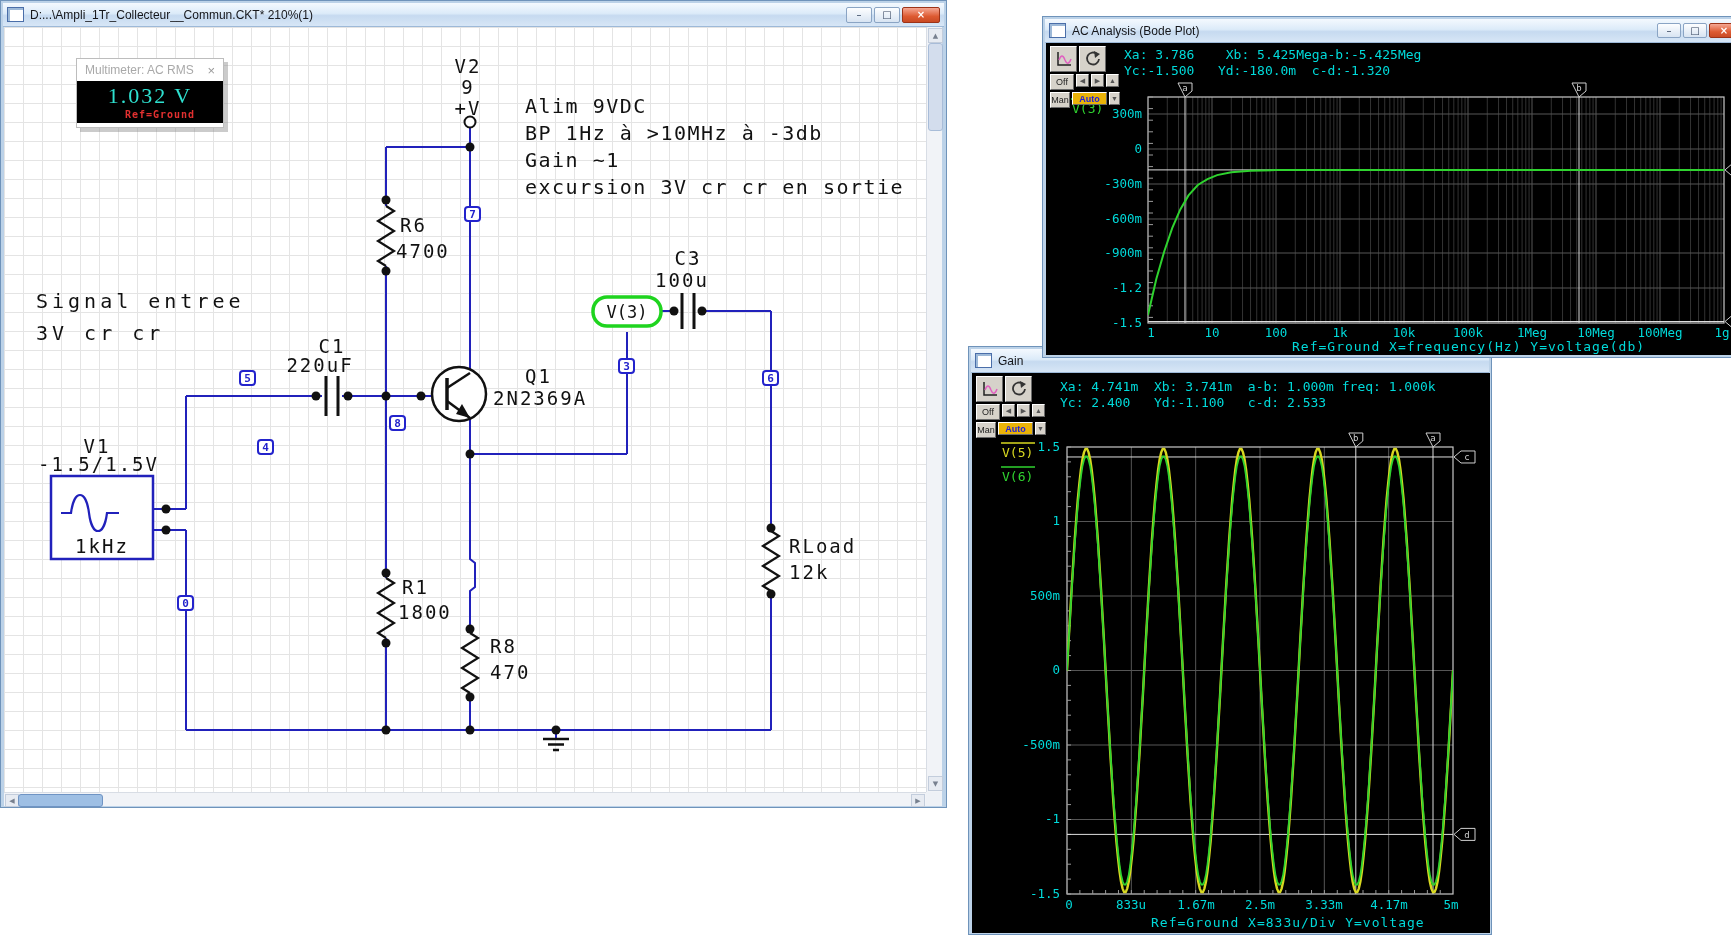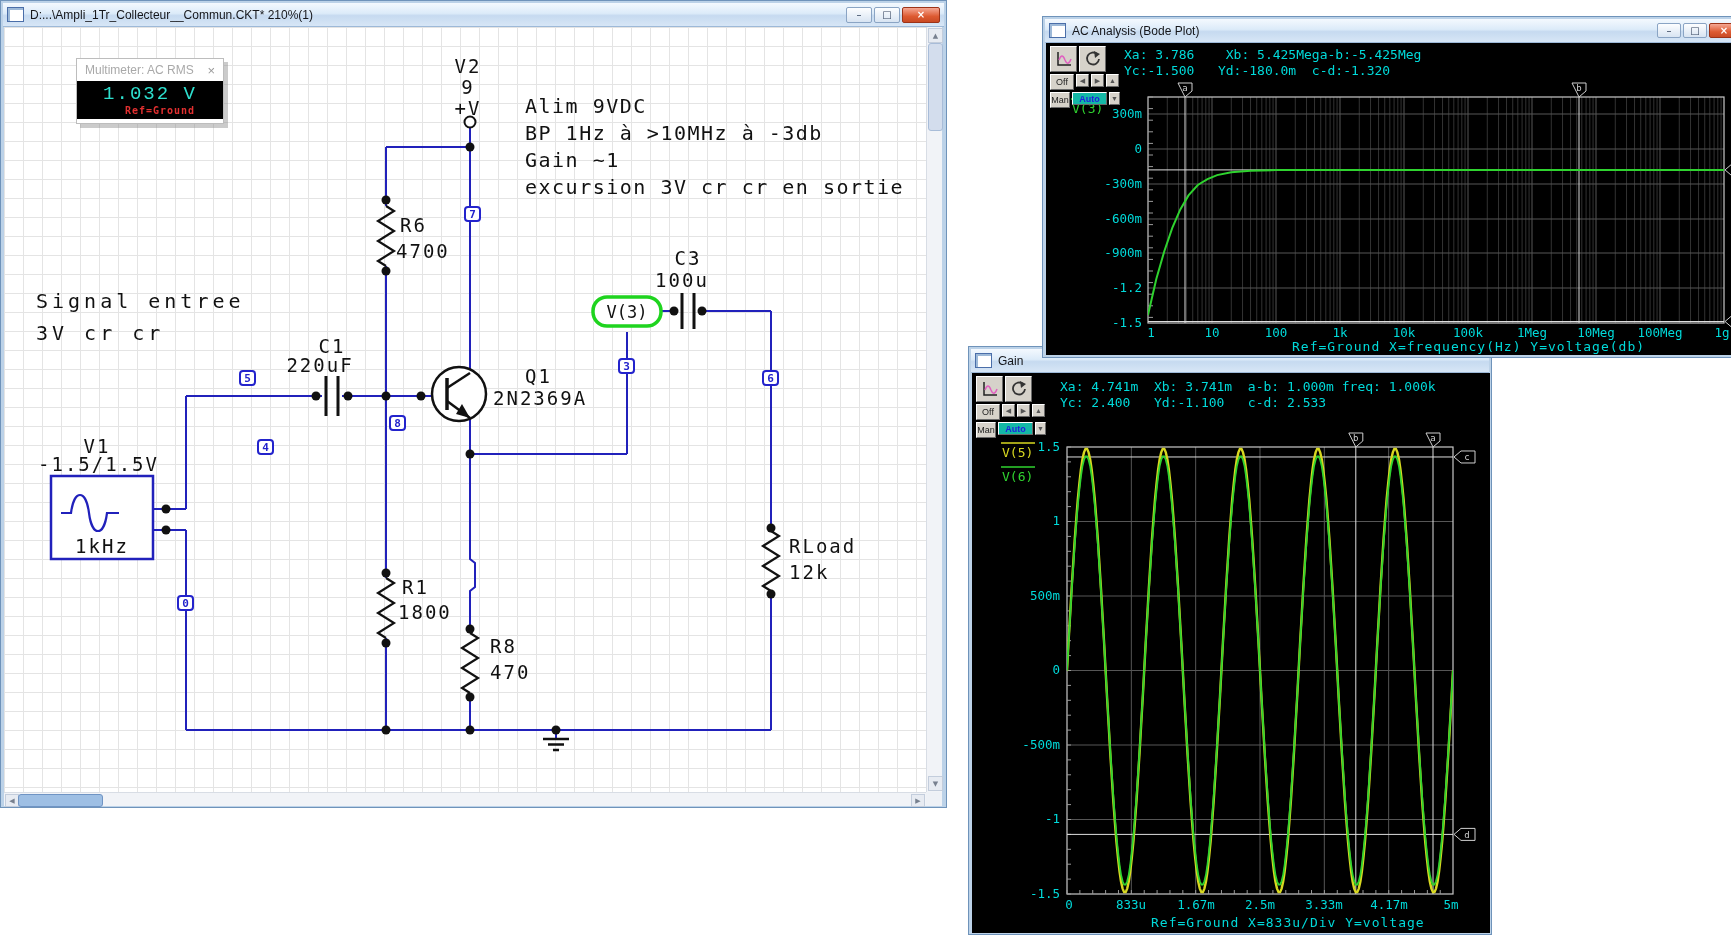--- a/index.html
+++ b/index.html
@@ -37,34 +37,34 @@
   .thumb-v{position:absolute;left:1px;top:16px;width:13px;height:86px;background:#d3dded;border:1px solid #a8bcd8;border-radius:3px;}
   .thumb-h{position:absolute;left:14px;top:1px;width:83px;height:11px;background:#9ebfe4;border:1px solid #6f94c4;border-radius:3px;}
   .corner{position:absolute;left:925px;top:791px;width:16px;height:14px;background:#eef1f6;}
 
   
   .multimeter{position:absolute;width:146px;border:1px solid #bdbdbd;background:#fff;box-shadow:4px 4px 0 rgba(140,140,140,.45);}
   .mm-title{height:22px;display:flex;align-items:center;padding:0 8px;background:#fff;}
   .mm-title .mtxt{flex:1;color:#a9a9a9;font-size:12px;}
   .mm-title .mclose{color:#9a9a9a;font-size:13px;line-height:13px;cursor:default;}
   .mm-body{background:#000;margin:0 0 4px 0;padding:2px 0 3px 0;text-align:center;}
-  .mm-value{color:#2ee0cf;font-family:Liberation Mono, monospace;font-size:19px;letter-spacing:2px;}
+  .mm-value{color:#2ee0cf;font-family:Liberation Serif, serif;font-size:22px;letter-spacing:2px;}
   .mm-ref{color:#e23030;font-family:"DejaVu Sans Mono",monospace;font-weight:bold;font-size:10px;letter-spacing:1px;padding-left:20px;}
 
   
   .plotwin .content{position:absolute;left:3px;top:26px;background:#000;overflow:hidden;}
   .readout{position:absolute;color:#00dada;font-family:"DejaVu Sans Mono",monospace;font-size:13px;white-space:pre;}
   .tbcluster{position:absolute;left:4px;top:3px;width:70px;}
   .tbrow{display:flex;gap:2px;margin-bottom:2px;}
   .tbbtn{background:#d6d2ca;border:1px solid;border-color:#ffffff #6a6a6a #6a6a6a #ffffff;padding:0;
     font-size:9px;color:#222;font-family:"Liberation Sans",sans-serif;display:flex;align-items:center;justify-content:center;}
   .tbbtn.big{width:27px;height:26px;}
   .tbbtn.sm{width:13px;height:13px;font-size:7px;color:#555;}
   .tbbtn.wide{width:24px;height:16px;}
-  .tbbtn.auto{width:43px;height:13px;color:#2020dd;background:#14b8a6;font-weight:bold;}
+  .tbbtn.auto{width:43px;height:13px;color:#2020dd;background:#eab308;font-weight:bold;}
   .plotsvg{position:absolute;left:0;top:0;}
 </style>
 </head>
 <body>
 
 <div class="screen">
 
   <div class="win" style="left:0;top:0;width:947px;height:808px;">
     <div class="titlebar">
       <div class="wicon"></div>

